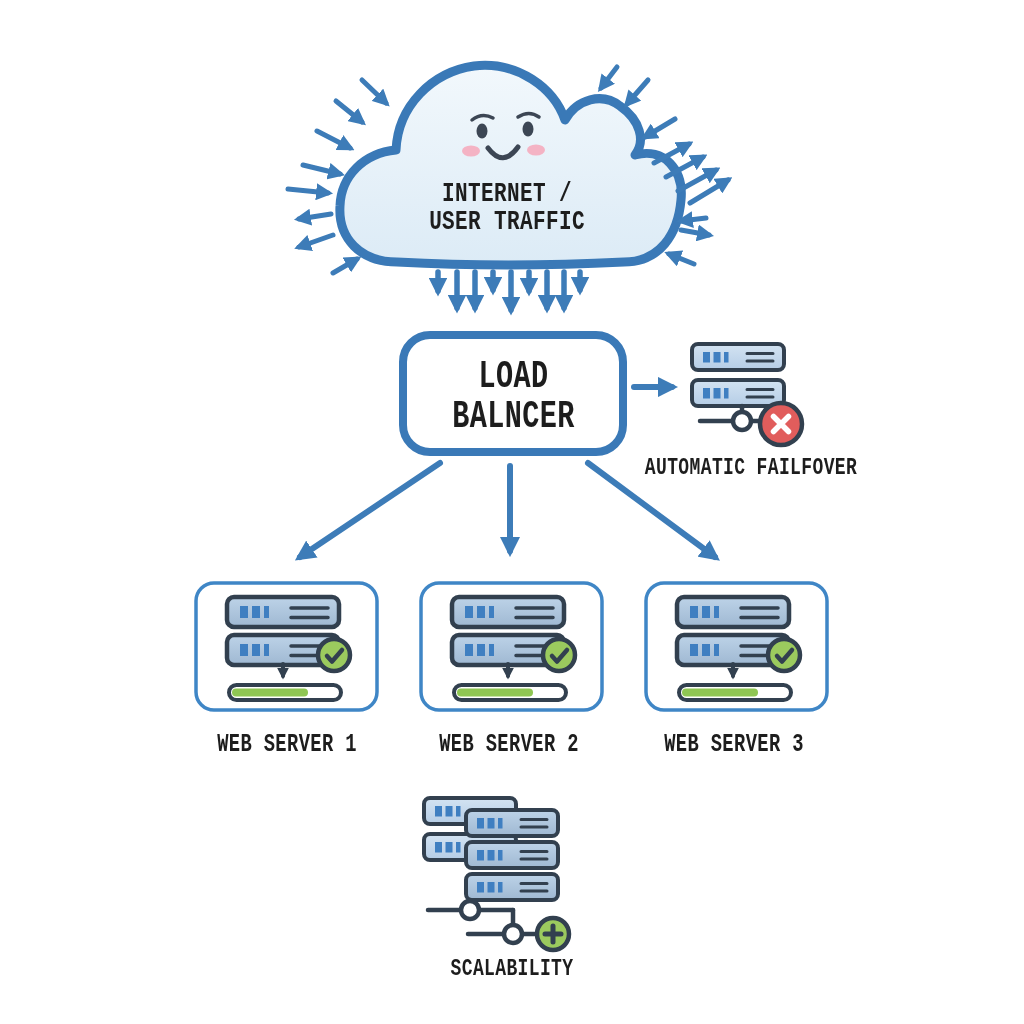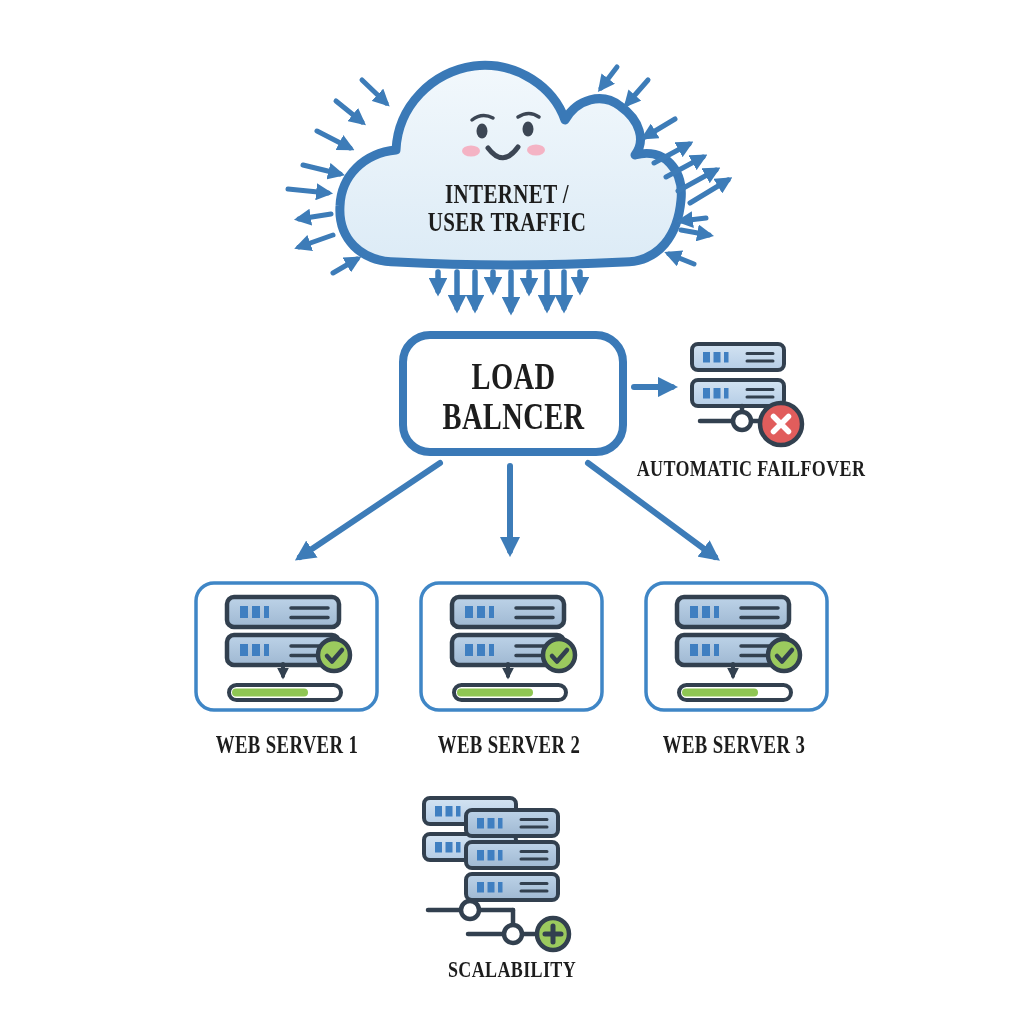--- a/index.html
+++ b/index.html
@@ -1,18 +1,18 @@
 <!DOCTYPE html>
 <html style="--arrow-blue: #3d7cb8; --cloud-stroke: #3a79b7; --cloud-fill-top: #f2f8fc; --cloud-fill-bottom: #dcebf6; --outline-navy: #32404f; --server-body-top: #bdd3e8; --server-body-bottom: #9fb8d2; --server-body-light-top: #d3e3f2; --server-body-light-bottom: #b5cde6; --led-blue: #3f7fc1; --success-green: #9bca5e; --error-red: #e15d5c; --progress-green: #8fc653; --box-border-blue: #3f86c6; --text-black: #1d1d1d; --cheek-pink: #f4b3c4; --face-gray: #3c4654;"><head>
 <meta charset="utf-8">
 <style>
   html,body { margin:0; padding:0; background:#ffffff; }
   #stage {
     position:relative; width:1024px; height:1024px; background:#ffffff;
-    overflow:hidden; font-family:Liberation Serif, serif;
+    overflow:hidden; font-family:Liberation Mono, monospace;
   }
   #stage svg { position:absolute; left:0; top:0; }
 
   
   .lbl {
     position:absolute; text-align:center; font-weight:700;
     color: var(--text-black, #1d1d1d);
     white-space:pre-line; transform:scaleX(0.75); transform-origin:center;
     line-height:1.0; letter-spacing:0.5px;
   }

